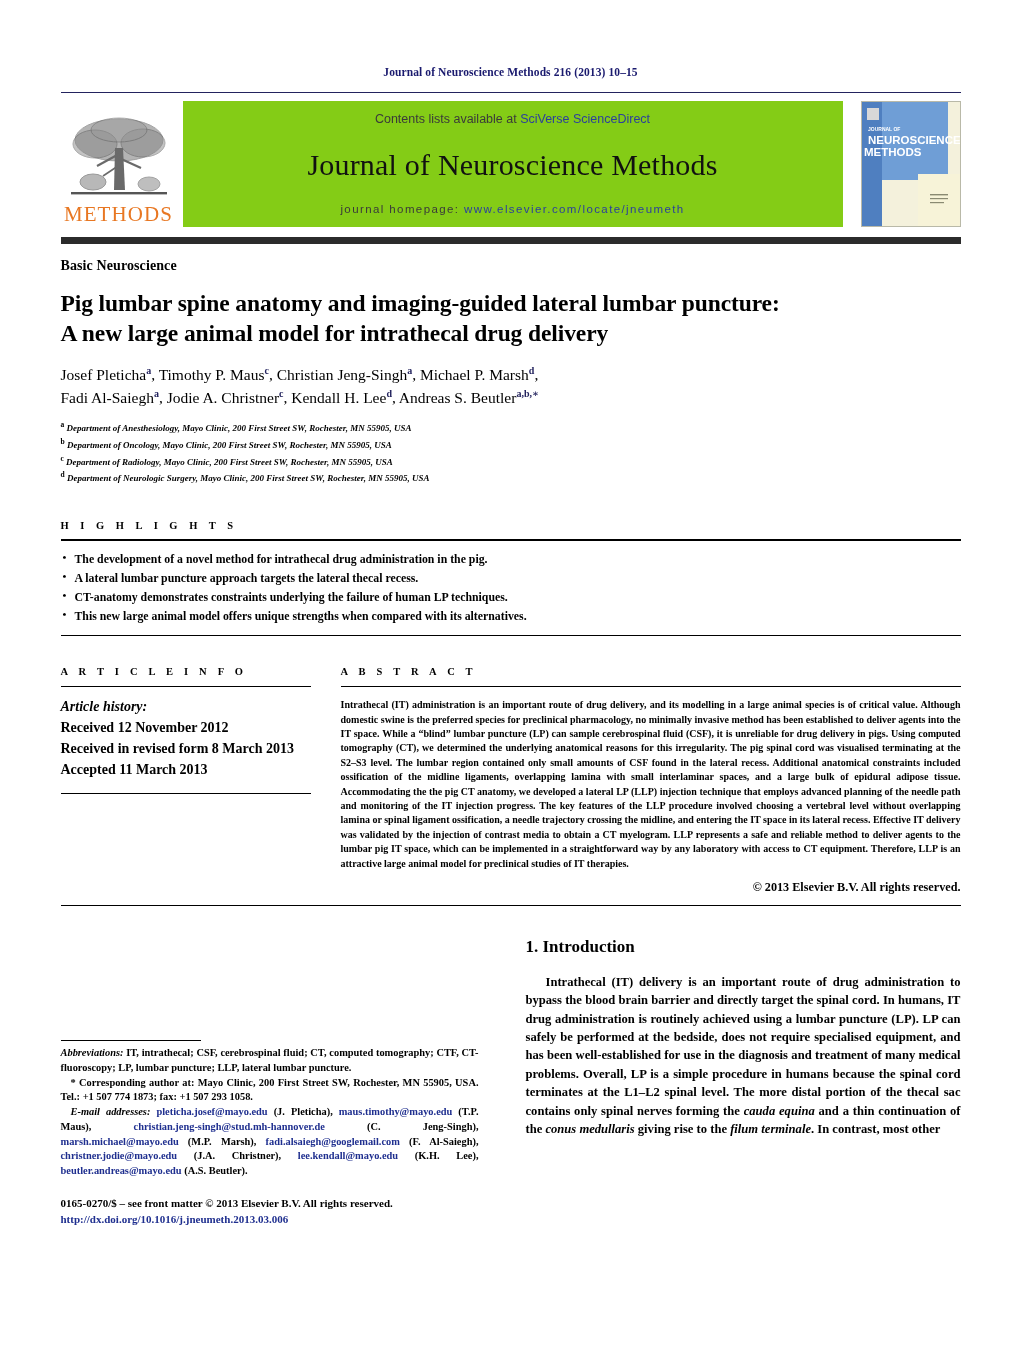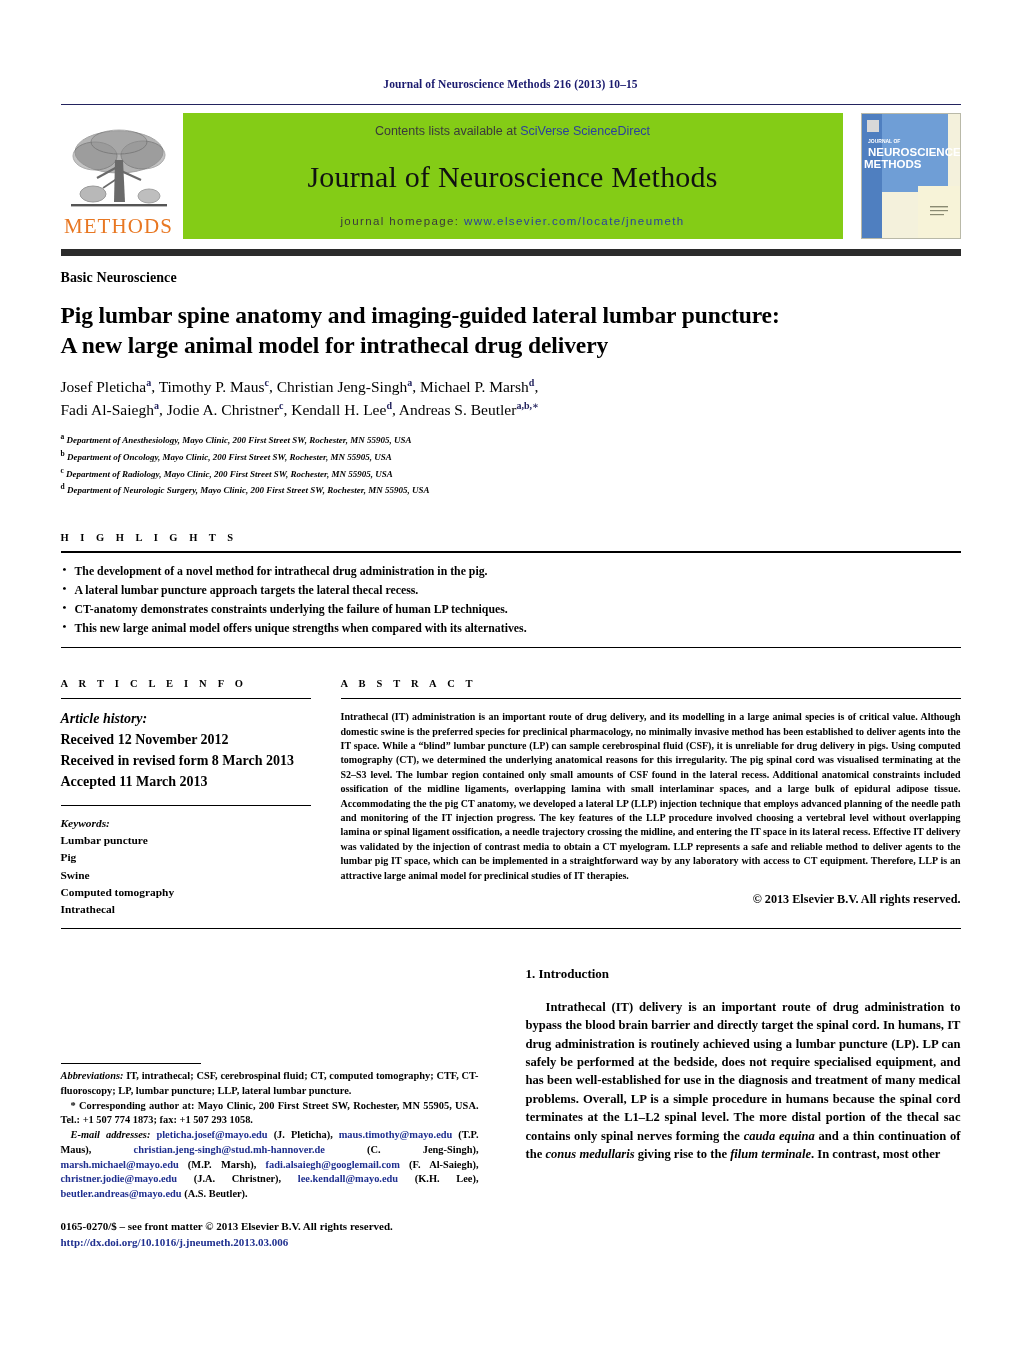--- a/index.html
+++ b/index.html
@@ -6,21 +6,21 @@
   html, body { margin: 0; padding: 0; }
   body {
     width: 1021px;
     height: 1351px;
     background: #ffffff;
     font-family: "Liberation Serif", "DejaVu Serif", serif;
     color: #000000;
     position: relative;
     overflow: hidden;
   }
-  .page { position: relative; width: 1021px; height: 1351px; padding: 16px; }
+  .page { position: relative; width: 1021px; height: 1351px; padding: 4px; }
 
   
   .runhead {
     text-align: center;
     font-size: 11.5px;
     font-weight: bold;
     color: #1a1a6e;
     padding-top: 62px;
     letter-spacing: .1px;
     font-family: "Liberation Serif", serif;
@@ -200,23 +200,23 @@
   .lower {
     display: flex;
     margin-top: 22px;
     gap: 30px;
     align-items: flex-start;
   }
   .lower-left { width: 435px; flex: 0 0 435px; position: relative; min-height: 300px; }
   .lower-right { flex: 1 1 auto; }
 
   .intro-head {
-    font-size: 13px;
-    font-weight: bold;
-    margin-top: 15px;
+    font-size: 17px;
+    font-weight: bold;
+    margin-top: 9px;
   }
   .intro-body {
     margin-top: 16px;
     font-size: 12.6px;
     font-weight: bold;
     line-height: 1.46;
     text-align: justify;
     text-indent: 20px;
   }
   .intro-body i { font-style: italic; }
@@ -335,28 +335,20 @@
       <div class="col-info">
         <div class="col-head">A R T I C L E    I N F O</div>
         <div class="col-rule"></div>
         <div class="hist-block">
           <div class="it">Article history:</div>
           <div>Received 12 November 2012</div>
           <div>Received in revised form 8 March 2013</div>
           <div>Accepted 11 March 2013</div>
         </div>
         <div class="kw-rule"></div>
-        <div class="kw-block">
-          <div class="it">Keywords:</div>
-          <div>Lumbar puncture</div>
-          <div>Pig</div>
-          <div>Swine</div>
-          <div>Computed tomography</div>
-          <div>Intrathecal</div>
-        </div>
       </div>
 
       <div class="col-abs">
         <div class="col-head">A B S T R A C T</div>
         <div class="col-rule"></div>
         <div class="abs-body">Intrathecal (IT) administration is an important route of drug delivery, and its modelling in a large animal species is of critical value. Although domestic swine is the preferred species for preclinical pharmacology, no minimally invasive method has been established to deliver agents into the IT space. While a “blind” lumbar puncture (LP) can sample cerebrospinal fluid (CSF), it is unreliable for drug delivery in pigs. Using computed tomography (CT), we determined the underlying anatomical reasons for this irregularity. The pig spinal cord was visualised terminating at the S2–S3 level. The lumbar region contained only small amounts of CSF found in the lateral recess. Additional anatomical constraints included ossification of the midline ligaments, overlapping lamina with small interlaminar spaces, and a large bulk of epidural adipose tissue. Accommodating the the pig CT anatomy, we developed a lateral LP (LLP) injection technique that employs advanced planning of the needle path and monitoring of the IT injection progress. The key features of the LLP procedure involved choosing a vertebral level without overlapping lamina or spinal ligament ossification, a needle trajectory crossing the midline, and entering the IT space in its lateral recess. Effective IT delivery was validated by the injection of contrast media to obtain a CT myelogram. LLP represents a safe and reliable method to deliver agents to the lumbar pig IT space, which can be implemented in a straightforward way by any laboratory with access to CT equipment. Therefore, LLP is an attractive large animal model for preclinical studies of IT therapies.</div>
         <div class="abs-copy">© 2013 Elsevier B.V. All rights reserved.</div>
       </div>
     </div>
     <div class="abs-rule-bot"></div>

